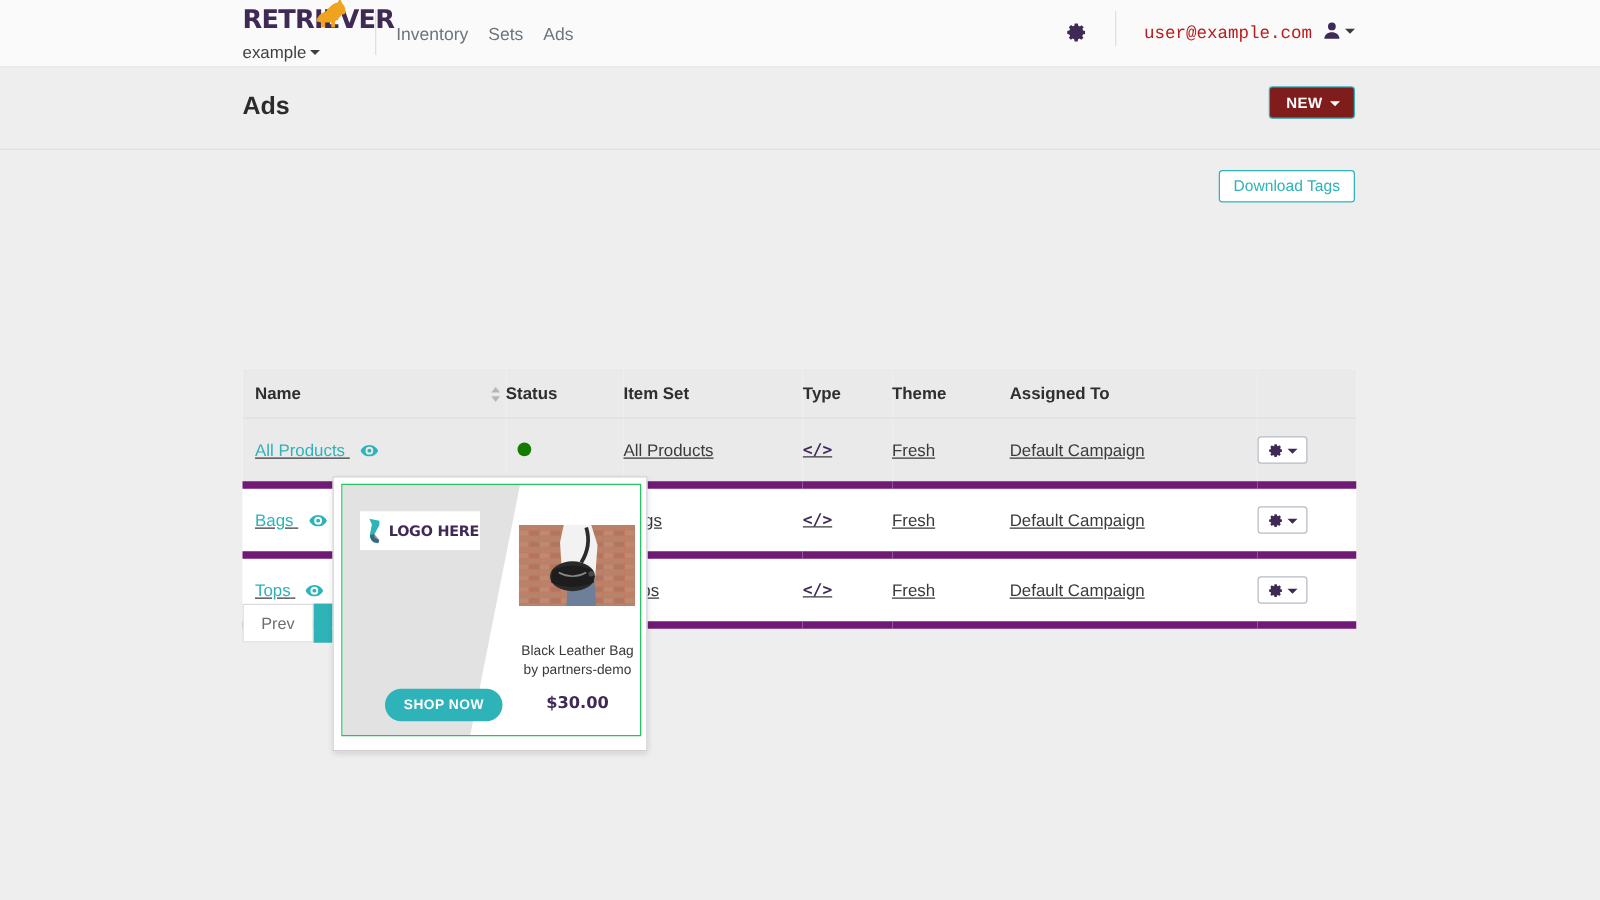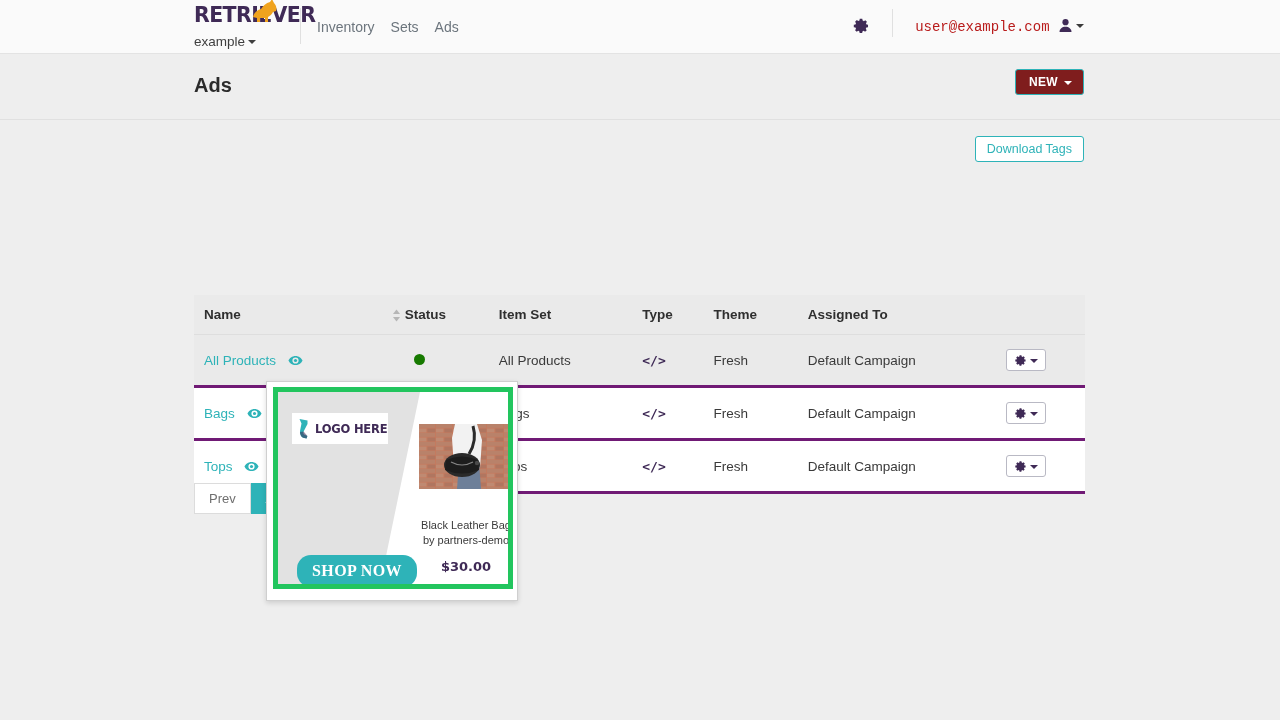--- a/index.html
+++ b/index.html
@@ -172,23 +172,24 @@
     text-align: left;
     font-weight: bold;
     color: #2f2f2f;
     padding: 12px 0 12px 0;
     font-size: 13.5px;
     border-bottom: 1px solid #dedede;
     white-space: nowrap;
   }
   table.ads tbody td {
     padding: 14px 0;
-    border-bottom: 3px solid #701a75;
+    border-bottom: 6px solid #701a75;
     color: #3a3a3a;
     vertical-align: middle;
+    text-decoration: underline;
   }
   tr.row-hover td { background: #eaeaea; }
   .c-name  { width: 200px; padding-left: 10px !important; }
   .c-sort  { width: 13px; }
   .c-status{ width: 95px; }
   .c-itemset{ width: 145px; }
   .c-type  { width: 72px; }
   .c-theme { width: 95px; }
   .c-assigned { width: 200px; }
   .c-actions { width: 80px; }
@@ -260,21 +261,21 @@
     width: 252px; height: 220px;
     background: #fff;
     border: 1px solid #cfcfcf;
     box-shadow: 0 2px 5px rgba(0,0,0,0.14);
     z-index: 30;
   }
   .ad-frame {
     position: absolute;
     left: 6px; top: 5px;
     width: 240px; height: 202px;
-    border: 5px solid #22c55e;
+    border: 1px solid #22c55e;
     background: #fff;
     overflow: hidden;
   }
   .ad-left {
     position: absolute;
     left: 0; top: 0;
     width: 142px; height: 100%;
     background: #e2e2e2;
     clip-path: polygon(0 0, 100% 0, 72% 100%, 0 100%);
   }
@@ -301,28 +302,28 @@
     left: 19px; top: 76px;
     width: 112px;
     font-family: "DejaVu Sans", sans-serif;
     font-weight: bold;
     font-size: 16.5px;
     line-height: 20px;
     color: #3f2a56;
   }
   .shop-now {
     position: absolute;
-    left: 19px; top: 163px;
+    left: 34px; top: 163px;
     background: #2eb3b8;
     color: #fff;
     border: none;
     border-radius: 14px;
-    font-family: Liberation Serif, serif;
-    font-weight: bold;
-    font-size: 16px;
+    font-family: Liberation Sans, sans-serif;
+    font-weight: bold;
+    font-size: 11px;
     letter-spacing: 0.4px;
     padding: 7px 15px;
     cursor: pointer;
   }
   .ad-photo {
     position: absolute;
     left: 141px; top: 32px;
     width: 93px; height: 65px;
     overflow: hidden;
     background: #b5apx;

